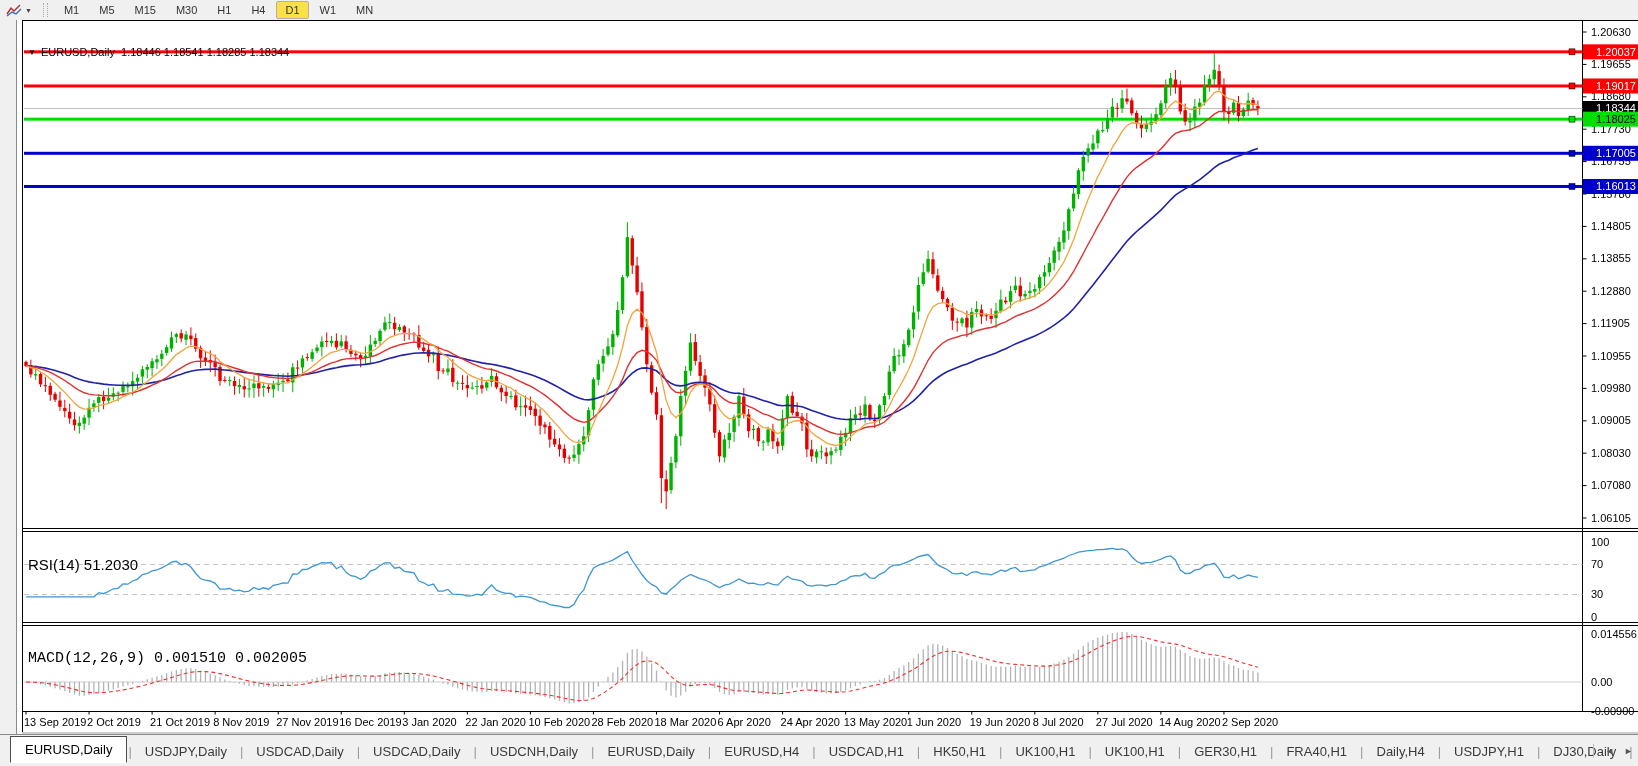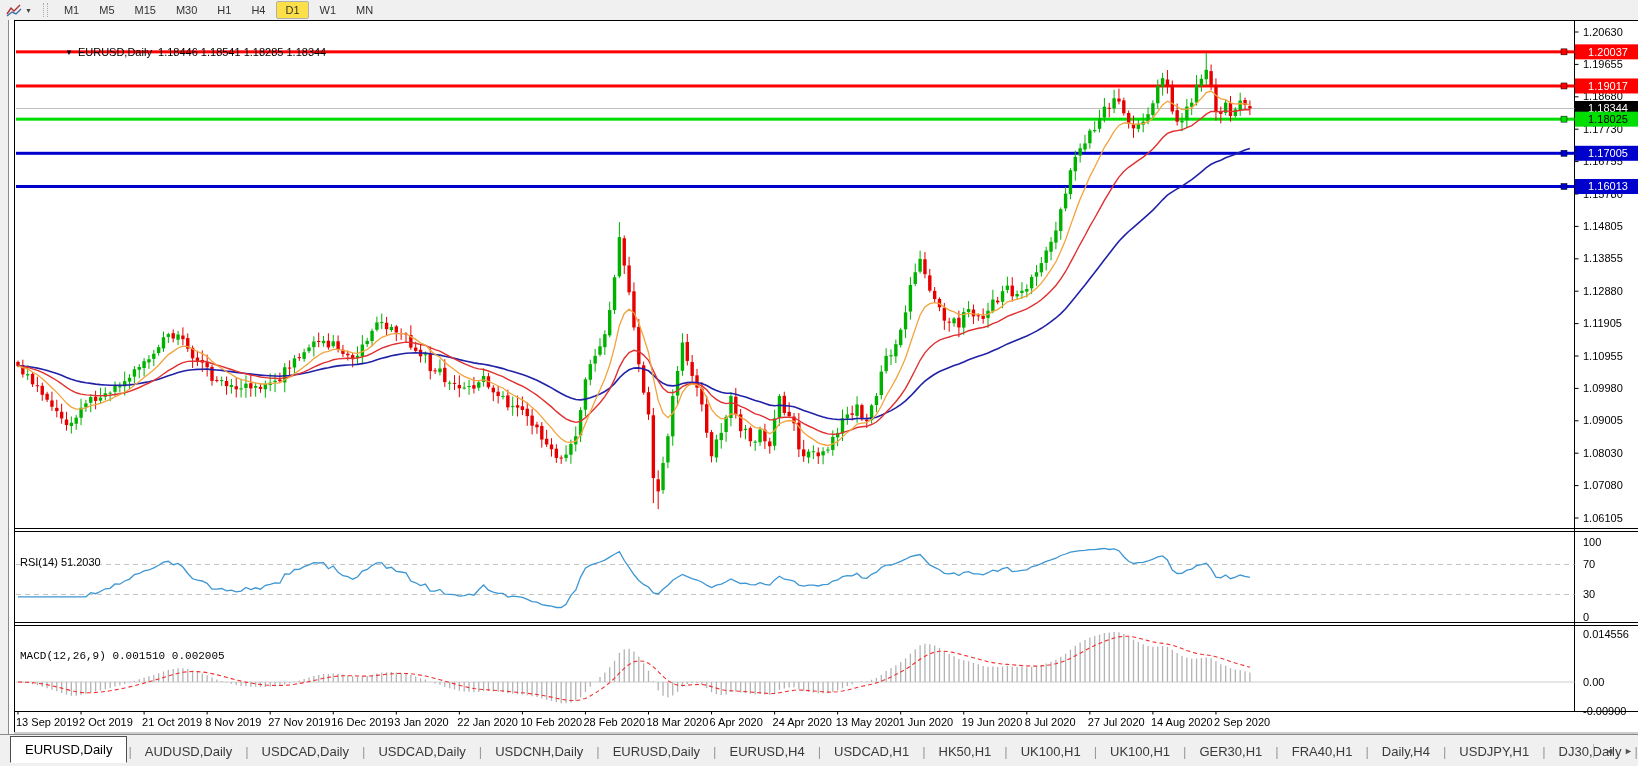--- a/index.html
+++ b/index.html
@@ -15,26 +15,26 @@
   }
   .tool-icon-wrap{display:flex;align-items:center;margin-left:3px;padding:1px 3px;cursor:default;}
   .tool-dd{font-size:7px;color:#444;margin-left:3px;}
   .grip{width:3px;height:14px;margin:0 6px 0 8px;border-left:1px dotted #aaa;border-right:1px dotted #aaa;}
   .pbtn{
     font-size:11px;color:#333;padding:2px 8px;margin:0 1px;border:1px solid transparent;
     border-radius:2px;cursor:default;line-height:12px;
   }
   .pbtn.active{background:#fde047;border:1px solid #b0b0b0;}
   
-  .chart-window{position:absolute;top:20px;left:8px;width:1312px;height:714px;background:#1d4ed8;z-index:1;}
+  .chart-window{position:absolute;top:20px;left:16px;width:1312px;height:714px;background:#1d4ed8;z-index:1;}
   svg#plot{position:absolute;top:0;left:0;z-index:1;}
   .overlay{position:absolute;z-index:2;font-size:11px;color:#000;white-space:nowrap;}
-  .chart-title{top:26px;left:12px;margin-left:45px;}
+  .chart-title{top:26px;left:12px;}
   .chart-title .dd{font-size:8px;margin-right:5px;position:relative;top:-1px;}
-  .ind-label{font-size:11px;}
+  .ind-label{font-size:15px;}
   .rsi-label{top:536px;left:12px;}
   .macd-label{top:630px;left:12px;font-family:Liberation Mono, monospace;}
   
   .tabbar{
     position:absolute;left:0;top:734px;width:1638px;height:32px;background:#f0f0f0;
     border-top:1px solid #8a8a8a;display:flex;align-items:center;z-index:5;font-size:13px;color:#3a3a3a;
     overflow:hidden;
   }
   .tab{padding:4px 12px;cursor:default;white-space:nowrap;}
   .tab.active{
@@ -965,21 +965,21 @@
   </div>
 
   <div class="overlay ind-label rsi-label">RSI(14) 51.2030</div>
   <div class="overlay ind-label macd-label">MACD(12,26,9) 0.001510 0.002005</div>
 </div>
 
 <div class="tabbar">
   <div id="tabs-container" style="display:flex;align-items:center;flex:0 1 auto;min-width:0;">
       <div class="tab active">EURUSD,Daily</div>
       <span class="tabsep">|</span>
-      <div class="tab">AUDUSD,Daily</div>
+      <div class="tab">USDJPY,Daily</div>
       <span class="tabsep">|</span>
       <div class="tab">USDCAD,Daily</div>
       <span class="tabsep">|</span>
       <div class="tab">USDCAD,Daily</div>
       <span class="tabsep">|</span>
       <div class="tab">USDCNH,Daily</div>
       <span class="tabsep">|</span>
       <div class="tab">EURUSD,Daily</div>
       <span class="tabsep">|</span>
       <div class="tab">EURUSD,H4</div>

